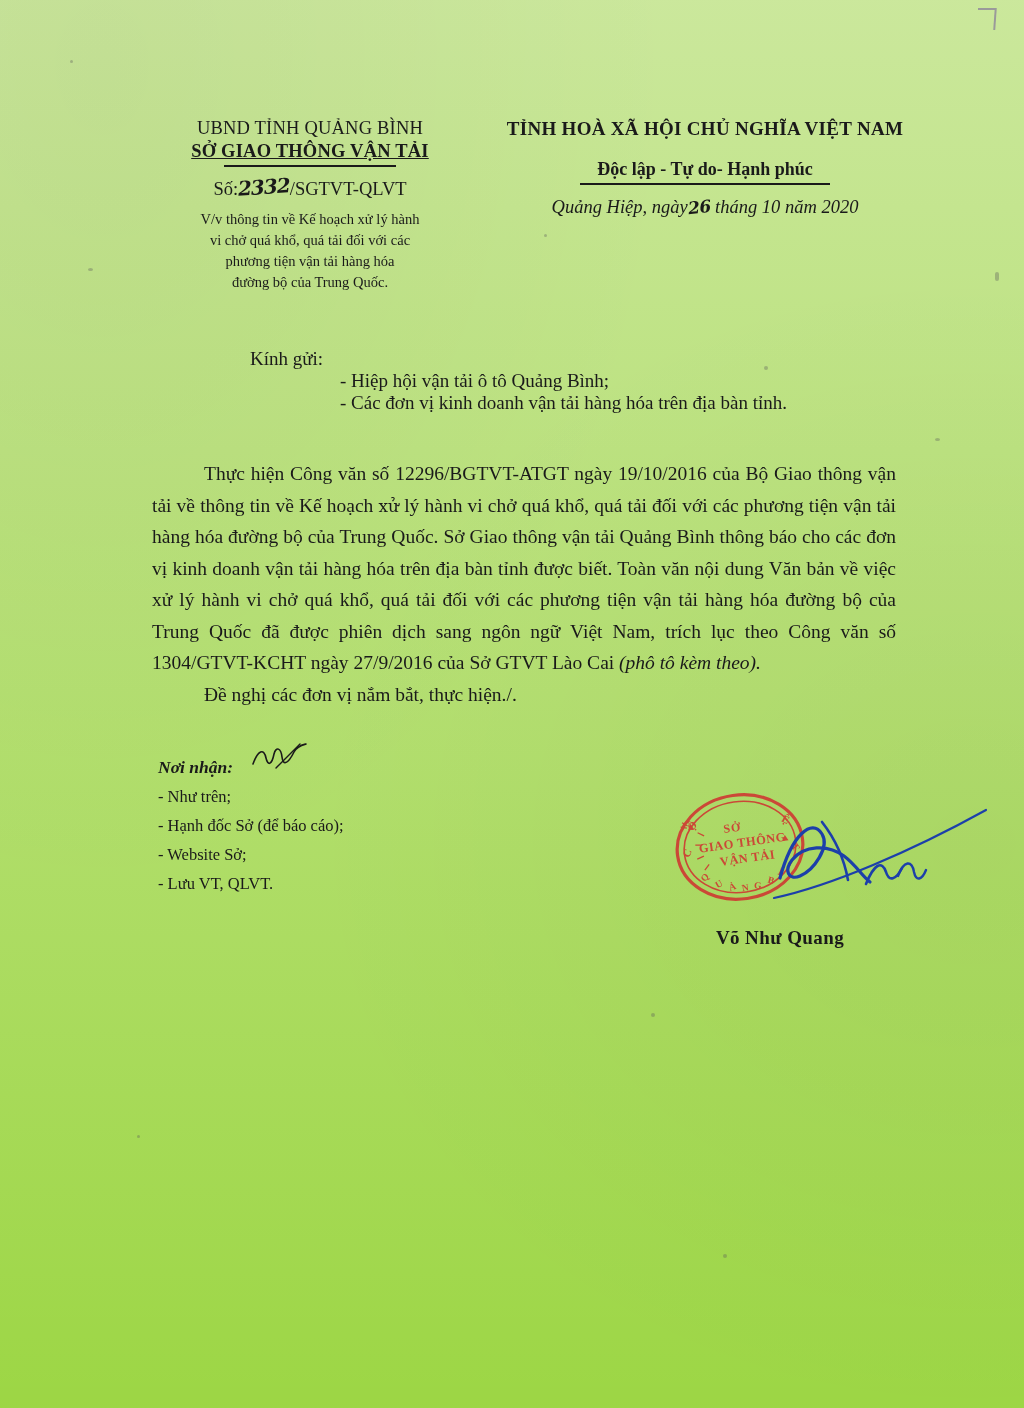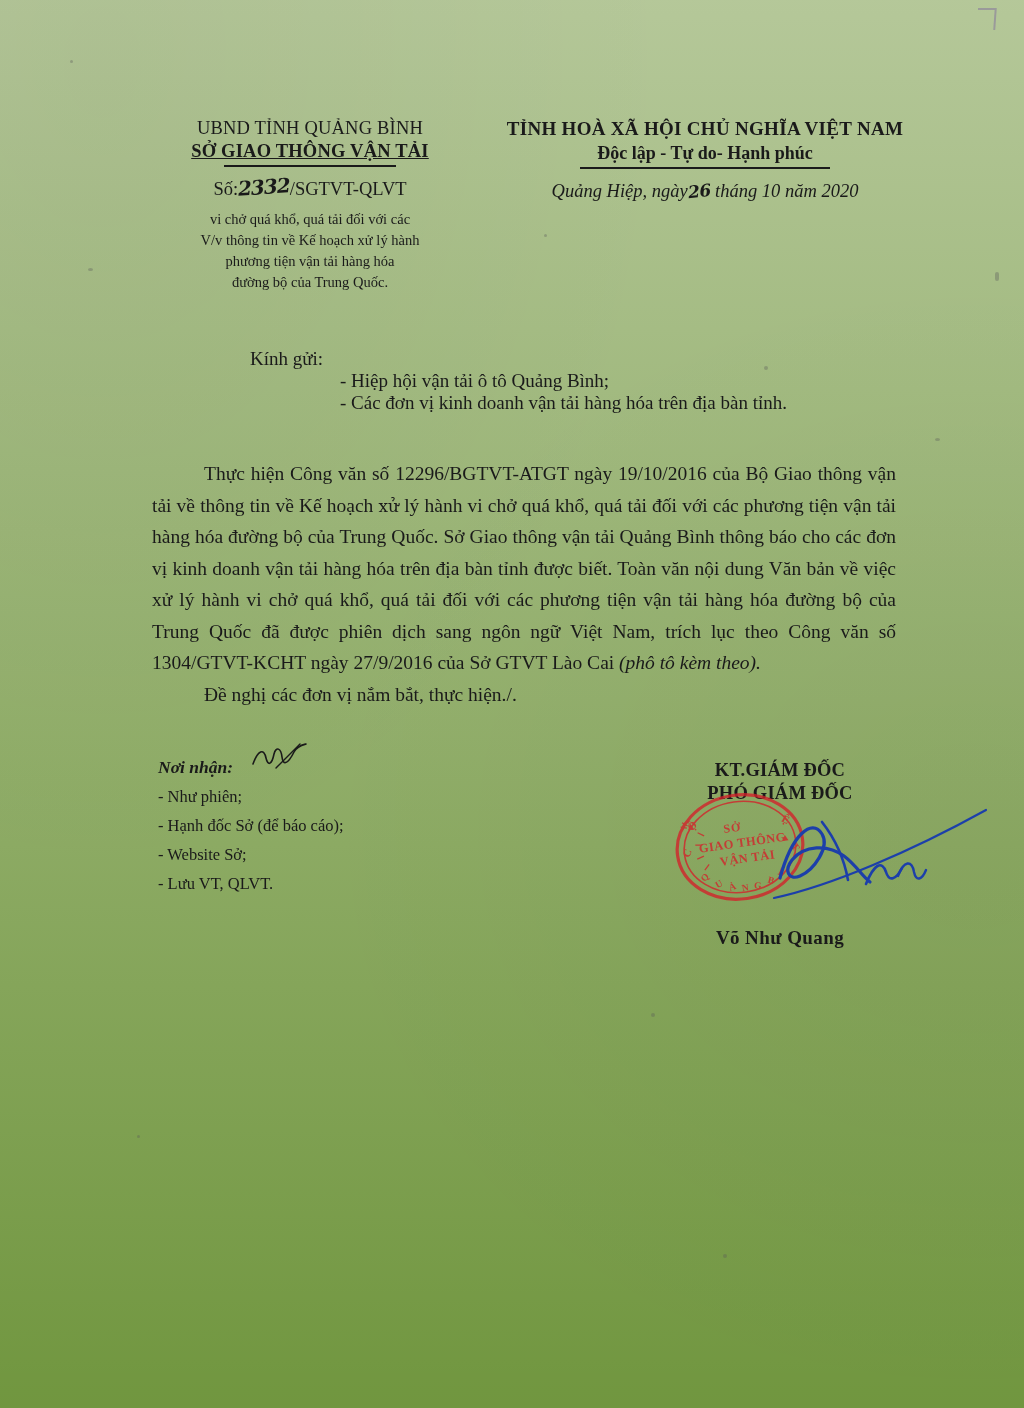--- a/index.html
+++ b/index.html
@@ -11,21 +11,21 @@
     width: 1024px;
     height: 1408px;
     position: relative;
     font-family: "Liberation Serif", serif;
     color: #1a1a1a;
     overflow: hidden;
   }
   .page {
     position: absolute;
     inset: 0;
-    background: #4d7c0f;
+    background: #84cc16;
   }
   
   .scan-tint {
     position: absolute;
     inset: 0;
     background:
       radial-gradient(ellipse at 10% 5%, rgba(0,0,0,0.035), rgba(0,0,0,0) 45%),
       radial-gradient(ellipse at 95% 60%, rgba(0,0,0,0.03), rgba(0,0,0,0) 50%),
       linear-gradient(180deg, rgba(250,250,245,0.6), rgba(255,255,255,0.2));
     pointer-events: none;
@@ -110,21 +110,21 @@
   }
   .nation-line1 {
     font-size: 19px;
     font-weight: bold;
     letter-spacing: 0.3px;
     white-space: nowrap;
   }
   .nation-line2 {
     font-size: 18px;
     font-weight: bold;
-    margin-top: 3px;
+    margin-top: 19px;
     white-space: nowrap;
   }
   .nation-underline {
     width: 250px;
     height: 1.6px;
     background: #1a1a1a;
     margin: 3px auto 0 auto;
   }
   .place-date {
     margin-top: 12px;
@@ -279,22 +279,22 @@
   <div class="header">
 
     <div class="org-block">
       <div class="org-line1">UBND TỈNH QUẢNG BÌNH</div>
       <div class="org-line2">SỞ GIAO THÔNG VẬN TẢI</div>
       <div class="org-underline"></div>
       <div class="doc-number">
         <span>Số:</span><span class="handwritten-num">2332</span><span>/SGTVT-QLVT</span>
       </div>
       <div class="subject">
+        <div>V/v thông tin về Kế hoạch xử lý hành</div>
         <div>vi chở quá khổ, quá tải đối với các</div>
-        <div>V/v thông tin về Kế hoạch xử lý hành</div>
         <div>phương tiện vận tải hàng hóa</div>
         <div>đường bộ của Trung Quốc.</div>
       </div>
     </div>
 
     <div class="nation-block">
       <div class="nation-line1">TỈNH HOÀ XÃ HỘI CHỦ NGHĨA VIỆT NAM</div>
       <div class="nation-line2">Độc lập - Tự do- Hạnh phúc</div>
       <div class="nation-underline"></div>
       <div class="place-date">
@@ -317,30 +317,26 @@
   <div class="sig-area">
 
     <div class="noi-nhan">
       <div class="noi-nhan-title">
         <span>Nơi nhận:</span>
         <svg class="sig-squiggle" viewBox="0 0 60 30">
           <path d="M3 22 C8 8, 14 6, 16 16 C18 25, 22 22, 24 12 C26 4, 31 6, 32 15 C33 24, 38 22, 44 10 C47 4, 52 3, 56 2" fill="none" stroke="#1a1a1a" stroke-width="1.6" stroke-linecap="round"></path>
           <path d="M26 26 L50 2" fill="none" stroke="#1a1a1a" stroke-width="1.4" stroke-linecap="round"></path>
         </svg>
       </div>
-      <div>- Như phiên;</div>
+      <div>- Như trên;</div>
       <div>- Hạnh đốc Sở (để báo cáo);</div>
       <div>- Website Sở;</div>
       <div>- Lưu VT, QLVT.</div>
     </div>
 
-    <div class="signer">
-      <div class="signer-role1">KT.GIÁM ĐỐC</div>
-      <div class="signer-role2">PHÓ GIÁM ĐỐC</div>
-    </div>
 
     <div class="signer-name">Võ Như Quang</div>
   </div>
 
   <div class="seal">
     <svg width="148" height="118" viewBox="0 0 148 118">
       <g transform="translate(74,59) rotate(-8)" opacity="0.78">
         <ellipse cx="0" cy="0" rx="63" ry="52" fill="none" stroke="#d4202a" stroke-width="3.2"></ellipse>
         <ellipse cx="0" cy="0" rx="56" ry="45.5" fill="none" stroke="#d4202a" stroke-width="1.6"></ellipse>
         <path d="M-40 -20 L-34 -16 M-44 -8 L-37 -7 M-44 6 L-37 4 M-38 18 L-33 13" stroke="#d4202a" stroke-width="1.3" fill="none"></path>

